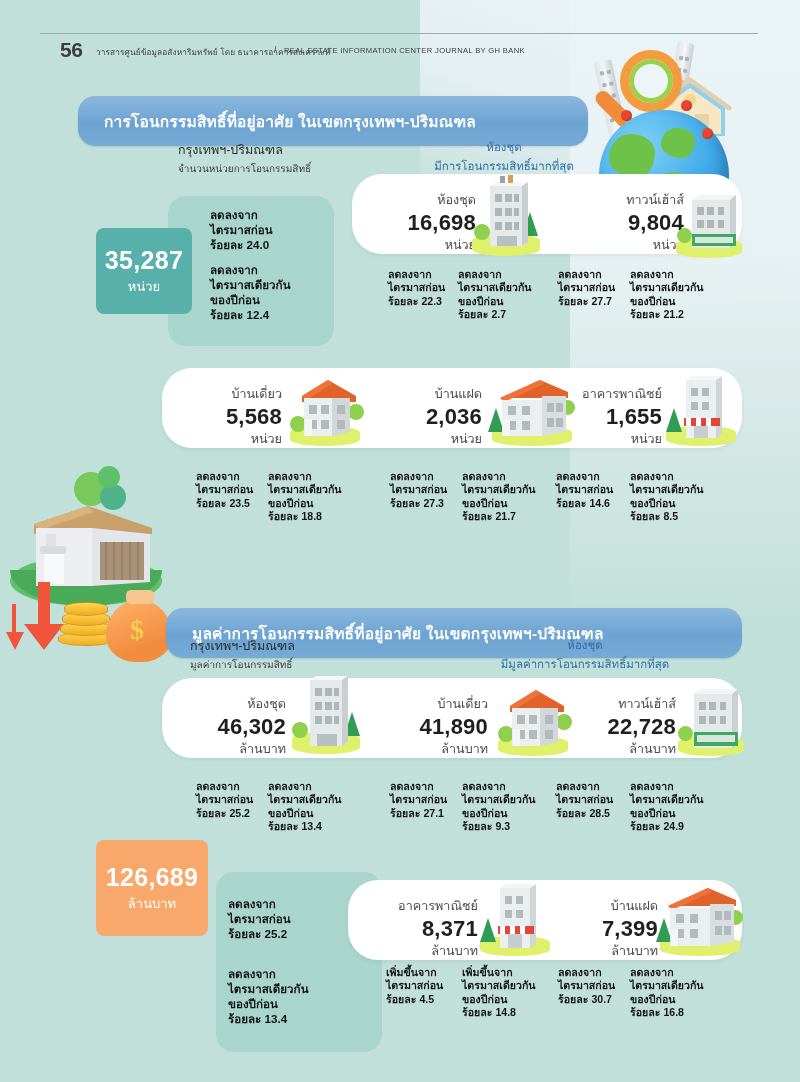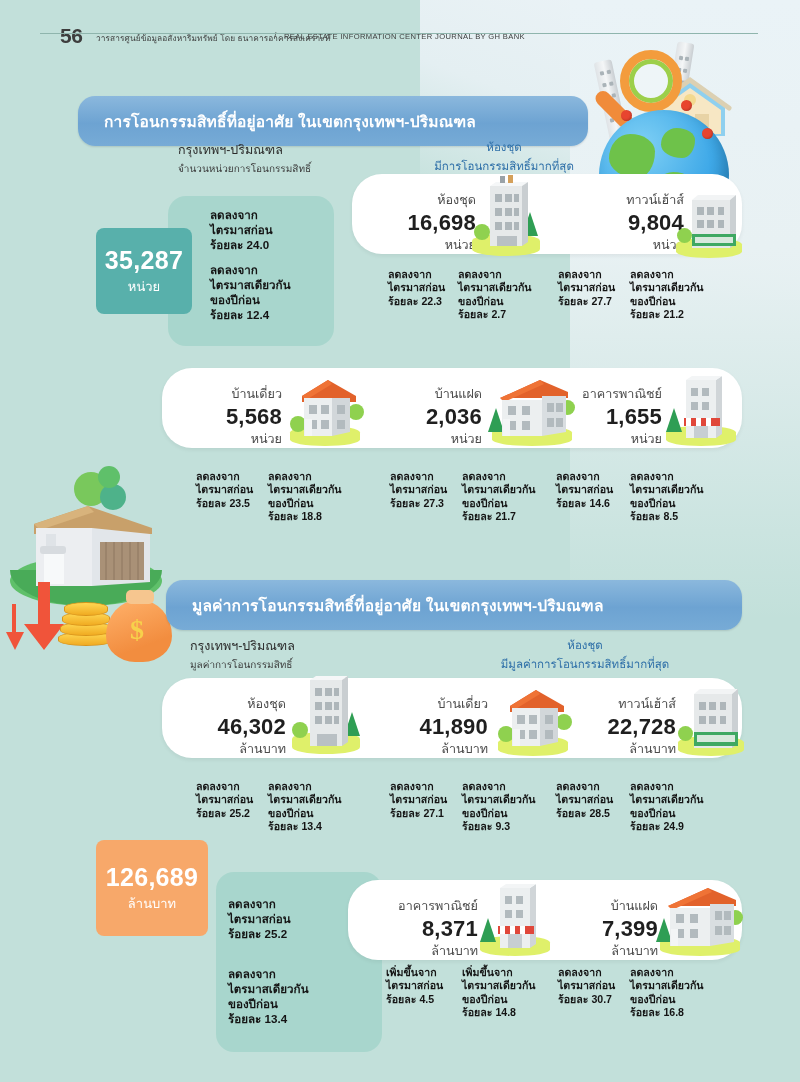--- a/index.html
+++ b/index.html
@@ -22,21 +22,21 @@
     pointer-events: none;
   }
   .top-wash2 {
     position: absolute; top: 0; right: 0; width: 230px; height: 620px;
     background: linear-gradient(180deg,#eaf3f7 0%, #e8f1f3 40%, rgba(205,230,224,0) 100%);
     pointer-events: none;
   }
 
   
   .header {
-    position: absolute; top: 6px; left: 0; width: 681px; height: 34px;
+    position: absolute; top: 20px; left: 0; width: 681px; height: 34px;
   }
   .header-rule {
     position: absolute; left: 40px; top: 33px; width: 718px; height: 1px;
     background: #8fb5ad;
   }
   .page-num {
     position: absolute; left: 60px; top: 18px;
     font-size: 21px; font-weight: bold; color: #3d3d3d; letter-spacing: -0.5px;
   }
   .header-th {
@@ -56,21 +56,21 @@
     position: absolute; height: 50px; border-radius: 17px;
     background: linear-gradient(180deg,#8bb8dd 0%, #6da3d2 55%, #77abd6 100%);
     box-shadow: 0 1px 2px rgba(0,0,0,.12);
     display: flex; align-items: center;
   }
   .banner span {
     color: #ffffff; font-size: 15.5px; font-weight: bold; padding-left: 26px;
     letter-spacing: .2px;
   }
   #banner1 { left: 78px; top: 96px; width: 510px; }
-  #banner2 { left: 166px; top: 580px; width: 576px; align-items: center; }
+  #banner2 { left: 166px; top: 608px; width: 576px; align-items: center; }
 
   
   .sub-head { position: absolute; }
   .sub-head .l1 { font-size: 12.5px; font-weight: normal; color: #2a2a2a; }
   .sub-head .l2 { font-size: 10px; color: #3a3a3a; margin-top: 1px; }
   .sub-head.blue .l1, .sub-head.blue .l2 { color: #2e6fa8; text-align: center; }
   .sub-head.blue .l1 { font-size: 11.5px; }
   .sub-head.blue .l2 { font-size: 11.5px; }
 
   

